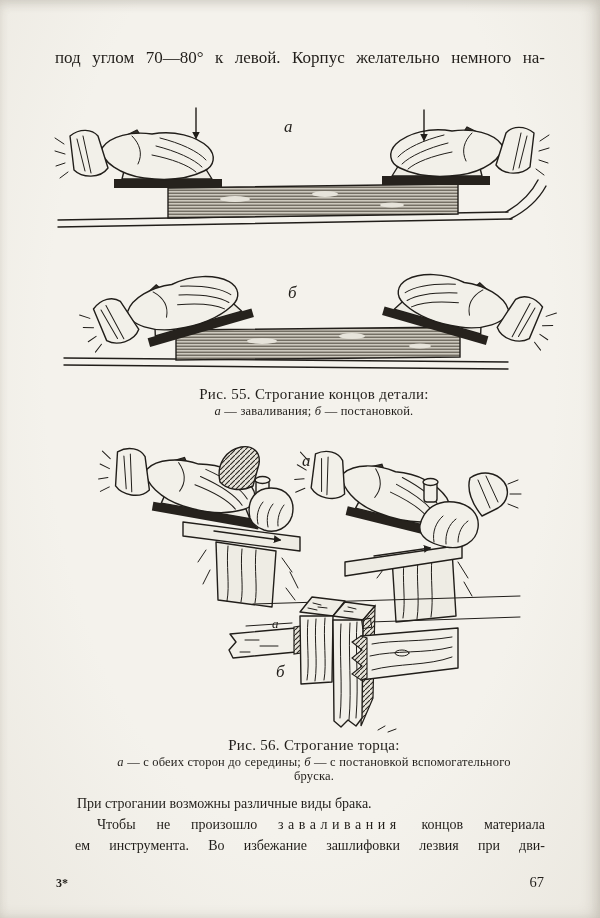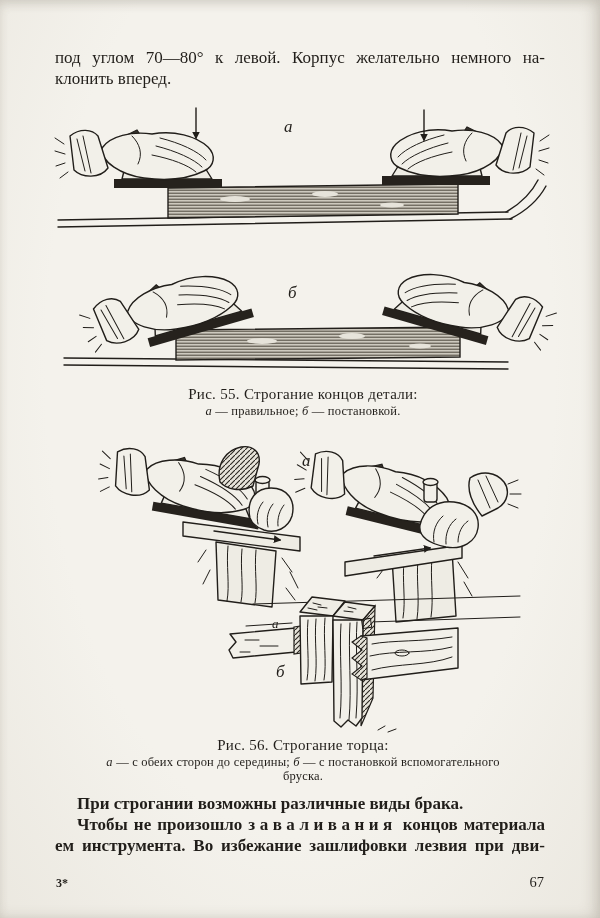--- a/index.html
+++ b/index.html
@@ -8,52 +8,51 @@
     background:#f2f0ea;
     background-image:radial-gradient(ellipse at 50% 40%, #f4f2ec 60%, #ebe8e0 100%);
     box-shadow:inset -6px 0 14px rgba(90,80,60,.18), inset 0 4px 10px rgba(90,80,60,.10);
     font-family:"Liberation Serif","DejaVu Serif",serif;
     color:#211e1a;overflow:hidden;
   }
   .txt{position:absolute;left:55px;width:490px;}
   #top-para{top:47px;font-size:17px;line-height:21px;}
   #top-para .jl{text-align:justify;text-align-last:justify;}
   .figsvg{position:absolute;left:0;}
-  .cap{position:absolute;left:58px;width:490px;text-align:center;}
+  .cap{position:absolute;left:69px;width:490px;text-align:center;}
   .cap-title{font-size:15px;letter-spacing:.3px;}
   .cap-sub{font-size:12.5px;letter-spacing:.2px;}
   .it{font-style:italic;}
   #cap55-title{top:386px;}
   #cap55-sub{top:404px;}
   #cap56-title{top:737px;font-family:Liberation Serif, serif;}
   #cap56-sub{top:755px;}
   #cap56-sub2{top:769px;}
-  #body-para{top:794px;font-size:17px;line-height:20.8px;font-weight:bold;}
+  #body-para{top:794px;font-size:14px;line-height:20.8px;}
   #body-para .ind{text-indent:22px;}
-  #body-para .jl{text-align:justify;text-align-last:justify;}
+  #body-para .jl{text-align:justify;text-align-last:justify;margin-left:20px;}
   .sp{letter-spacing:4.5px;}
   #footer-left{position:absolute;left:56px;top:876px;font-size:12px;font-weight:bold;}
   #footer-right{position:absolute;right:56px;top:874px;font-size:14.5px;font-weight:normal;}
   
   .ln{fill:none;stroke:#211e1a;stroke-width:1.4;stroke-linecap:round;stroke-linejoin:round;}
   .thin{stroke-width:1;}
   .fillp{fill:#f2f0e9;stroke:#211e1a;stroke-width:1.4;stroke-linejoin:round;}
   .fillw{fill:#eeece4;stroke:#211e1a;stroke-width:1.4;stroke-linejoin:round;}
   .dark{fill:#26221d;stroke:none;}
   .fig-label{font-family:"Liberation Serif",serif;font-style:italic;font-size:17px;fill:#211e1a;}
   .fig-label-sm{font-family:"Liberation Serif",serif;font-style:italic;font-size:13px;fill:#211e1a;}
 </style>
 </head>
 <body>
 
 <div id="page">
 
   <div id="top-para" class="txt">
     <div class="jl">под углом 70—80° к левой. Корпус желательно немного на-</div>
-    <div>клонить вперед.</div>
   </div>
 
   <svg width="0" height="0" style="position:absolute" aria-hidden="true">
     <defs>
       <pattern id="bh" width="4" height="3" patternUnits="userSpaceOnUse">
         <rect width="4" height="3" fill="#cdc9be"></rect>
         <path d="M0,1.2 H4" stroke="#4c463c" stroke-width="1"></path>
       </pattern>
       <pattern id="dg" width="5" height="5" patternUnits="userSpaceOnUse">
         <rect width="5" height="5" fill="#e7e4da"></rect>
@@ -111,21 +110,21 @@
       <ellipse cx="262" cy="101" rx="15" ry="3" fill="#e6e3da"></ellipse>
       <ellipse cx="352" cy="96" rx="13" ry="3" fill="#e6e3da"></ellipse>
       <ellipse cx="420" cy="106" rx="11" ry="2.5" fill="#e6e3da"></ellipse>
     </g>
     <use href="#planehand" transform="translate(202,92) rotate(-16)"></use>
     <use href="#planehand" transform="translate(434,90) scale(-1,1) rotate(-16)"></use>
     <text class="fig-label" x="288" y="58">б</text>
   </svg>
 
   <div id="cap55-title" class="cap cap-title">Рис. 55. Строгание концов детали:</div>
-  <div id="cap55-sub" class="cap cap-sub"><span class="it">а</span><span> — правильное; </span><span class="it">б</span><span> — постановкой.</span></div>
+  <div id="cap55-sub" class="cap cap-sub"><span class="it">а</span><span> — заваливания; </span><span class="it">б</span><span> — постановкой.</span></div>
 
   <svg id="fig56" class="figsvg" style="top:430px" width="600" height="305" viewBox="0 0 600 305">
 
     <g>
       <polygon class="fillw" points="216,112 276,121 272,177 218,170"></polygon>
       <path class="ln thin" d="M228,116 C226,135 230,155 227,171"></path>
       <path class="ln thin" d="M242,119 C240,138 244,158 241,172"></path>
       <path class="ln thin" d="M256,120 C254,140 258,158 255,173"></path>
       <path class="ln thin" d="M282,128 l10,14 M290,142 l8,16 M286,158 l9,12 M206,120 l-8,12 M210,140 l-7,14"></path>
     </g>

